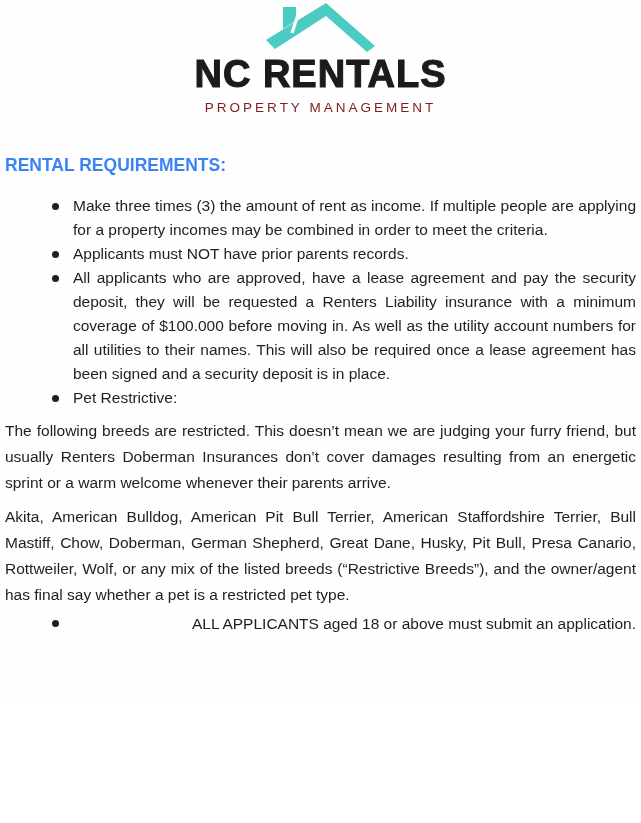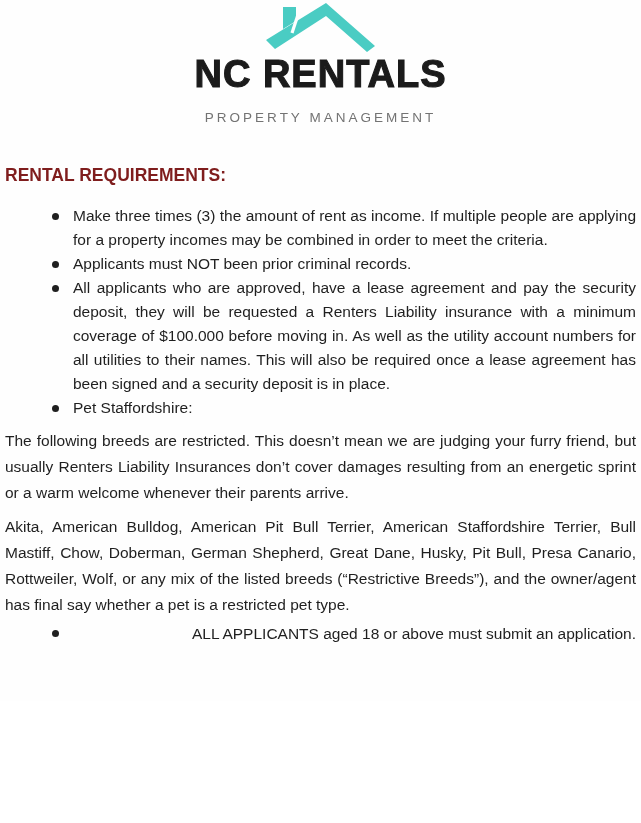--- a/index.html
+++ b/index.html
@@ -23,31 +23,31 @@
     letter-spacing: 1px;
     line-height: 36px;
     margin-top: 4px;
     color: #1b1b1b;
     -webkit-text-stroke: 1.1px #1b1b1b;
   }
   .tagline {
     font-size: 13.5px;
     letter-spacing: 3px;
     line-height: 15px;
-    margin-top: 18px;
-    color: #737373;
+    margin-top: 8px;
+    color: #7f1d1d;
   }
 
   
   .doc-title {
     margin: 41px 5px 0 5px;
     font-size: 17.5px;
     font-weight: bold;
     line-height: 18px;
-    color: #7f1d1d;
+    color: #3b82f6;
   }
   ul.req-list {
     list-style: none;
     margin: 20px 0 0 0;
     padding: 0 5px 0 73px;
   }
   ul.req-list li {
     position: relative;
     font-size: 15.5px;
     line-height: 24px;
@@ -88,26 +88,26 @@
       <line x1="36.5" y1="2" x2="27" y2="31" stroke="#fefefe" stroke-width="3.2"></line>
     </svg>
     <div class="brand">NC RENTALS</div>
     <div class="tagline">PROPERTY MANAGEMENT</div>
   </header>
 
   <h1 class="doc-title">RENTAL REQUIREMENTS:</h1>
 
   <ul class="req-list">
     <li>Make three times (3) the amount of rent as income. If multiple people are applying for a property incomes may be combined in order to meet the criteria.</li>
-    <li>Applicants must NOT been prior criminal records.</li>
+    <li>Applicants must NOT have prior parents records.</li>
     <li>All applicants who are approved, have a lease agreement and pay the security deposit, they will be requested a Renters Liability insurance with a minimum coverage of $100.000 before moving in. As well as the utility account numbers for all utilities to their names. This will also be required once a lease agreement has been signed and a security deposit is in place.</li>
-    <li>Pet Staffordshire:</li>
+    <li>Pet Restrictive:</li>
   </ul>
 
-  <p class="body-par">The following breeds are restricted. This doesn’t mean we are judging your furry friend, but usually Renters Liability Insurances don’t cover damages resulting from an energetic sprint or a warm welcome whenever their parents arrive.</p>
+  <p class="body-par">The following breeds are restricted. This doesn’t mean we are judging your furry friend, but usually Renters Doberman Insurances don’t cover damages resulting from an energetic sprint or a warm welcome whenever their parents arrive.</p>
 
   <p class="body-par">Akita, American Bulldog, American Pit Bull Terrier, American Staffordshire Terrier, Bull Mastiff, Chow, Doberman, German Shepherd, Great Dane, Husky, Pit Bull, Presa Canario, Rottweiler, Wolf, or any mix of the listed breeds (“Restrictive Breeds”), and the owner/agent has final say whether a pet is a restricted pet type.</p>
 
   <ul class="req-list footer-list">
     <li>ALL APPLICANTS aged 18 or above must submit an application.</li>
   </ul>
 
 </div>
 
 </body></html>

